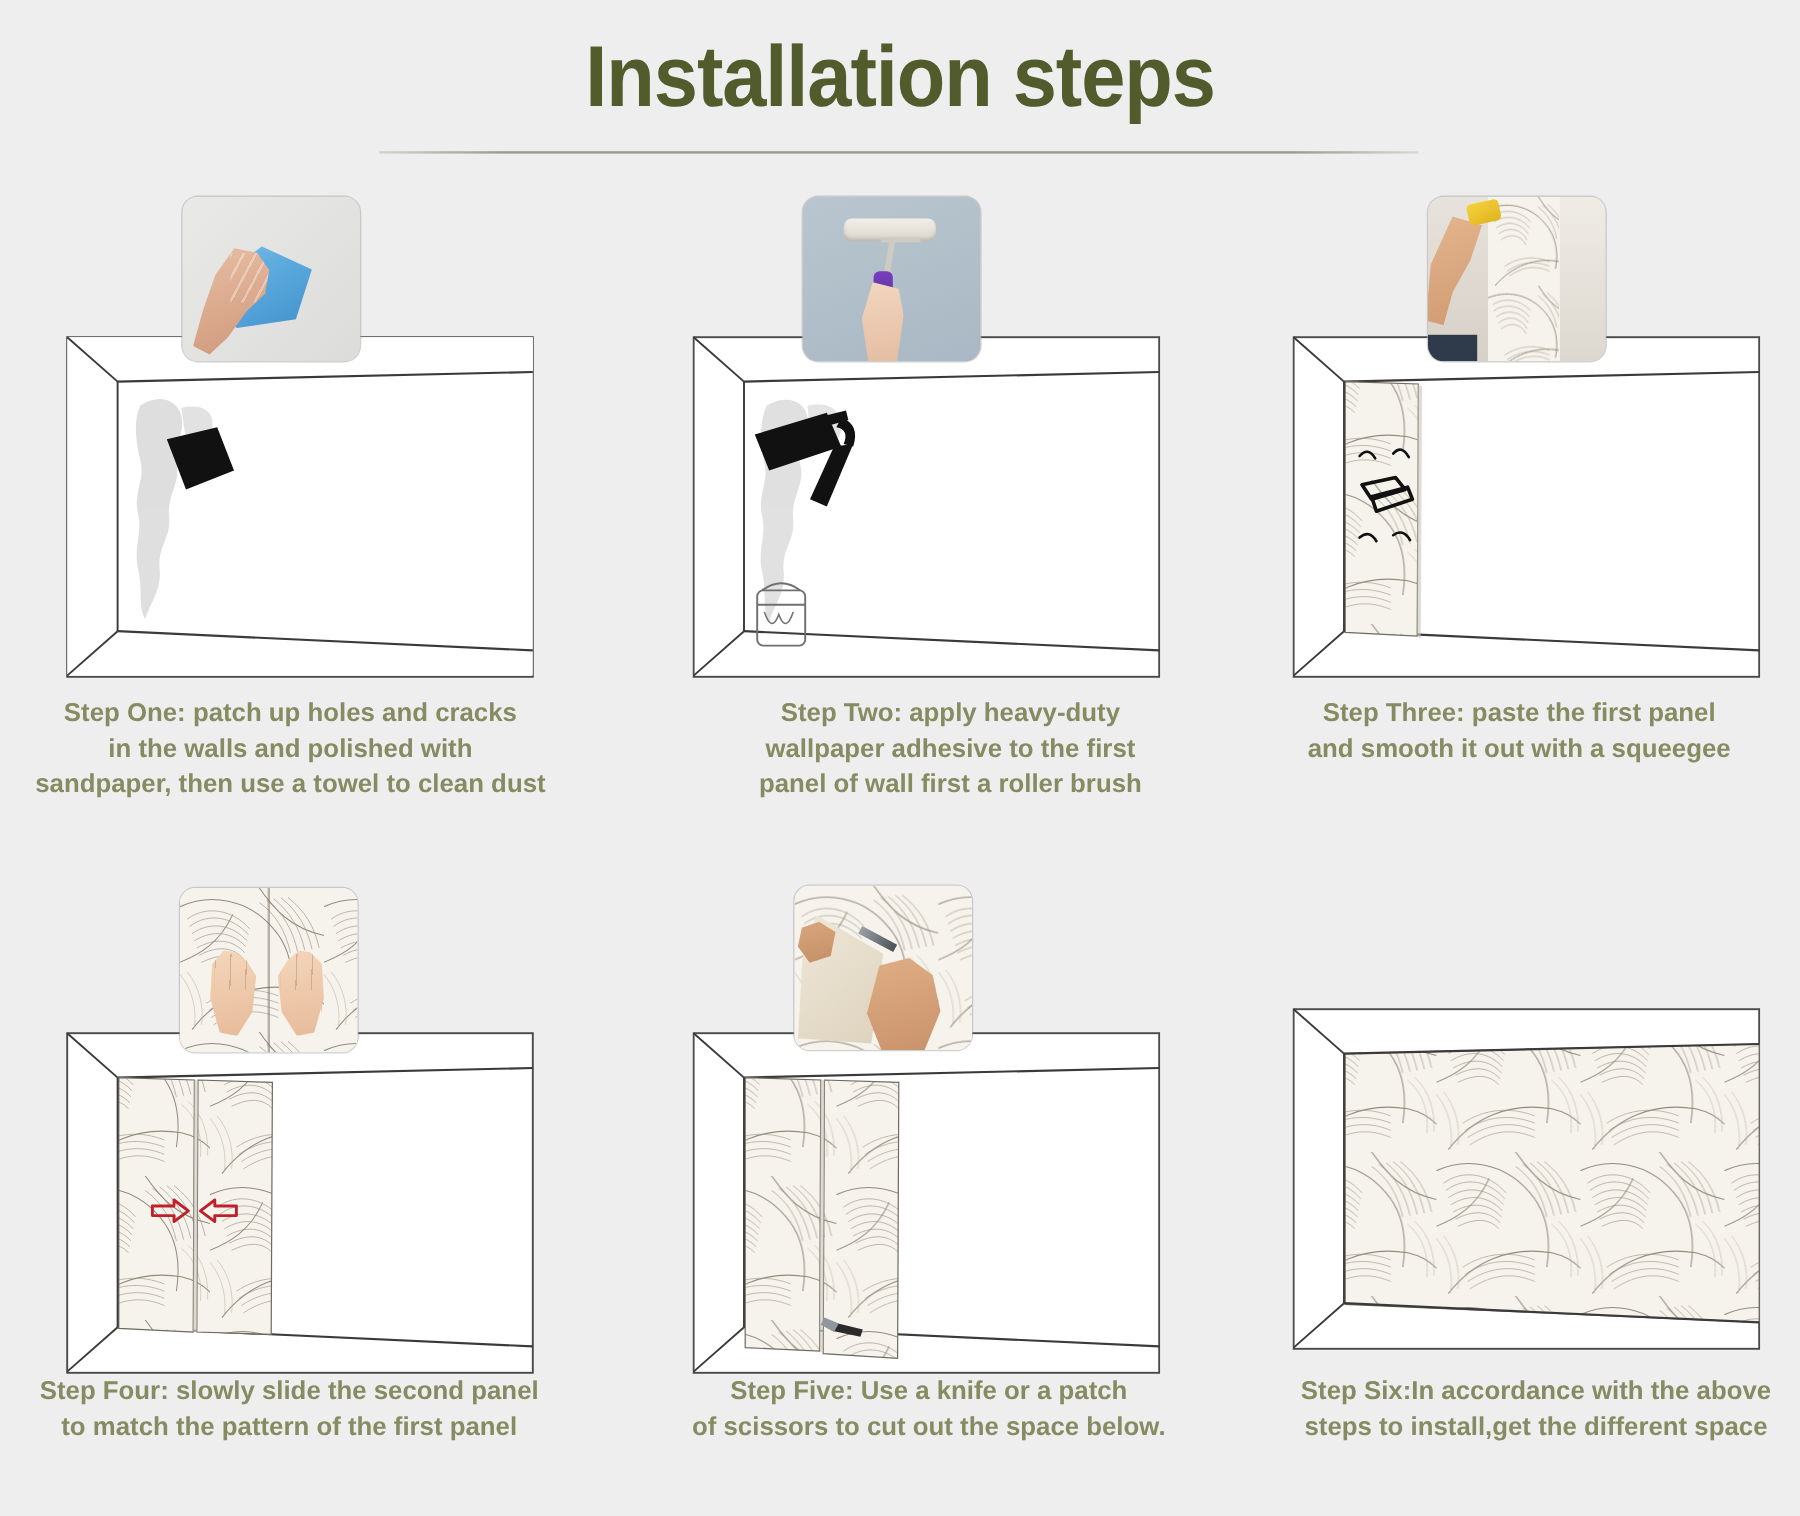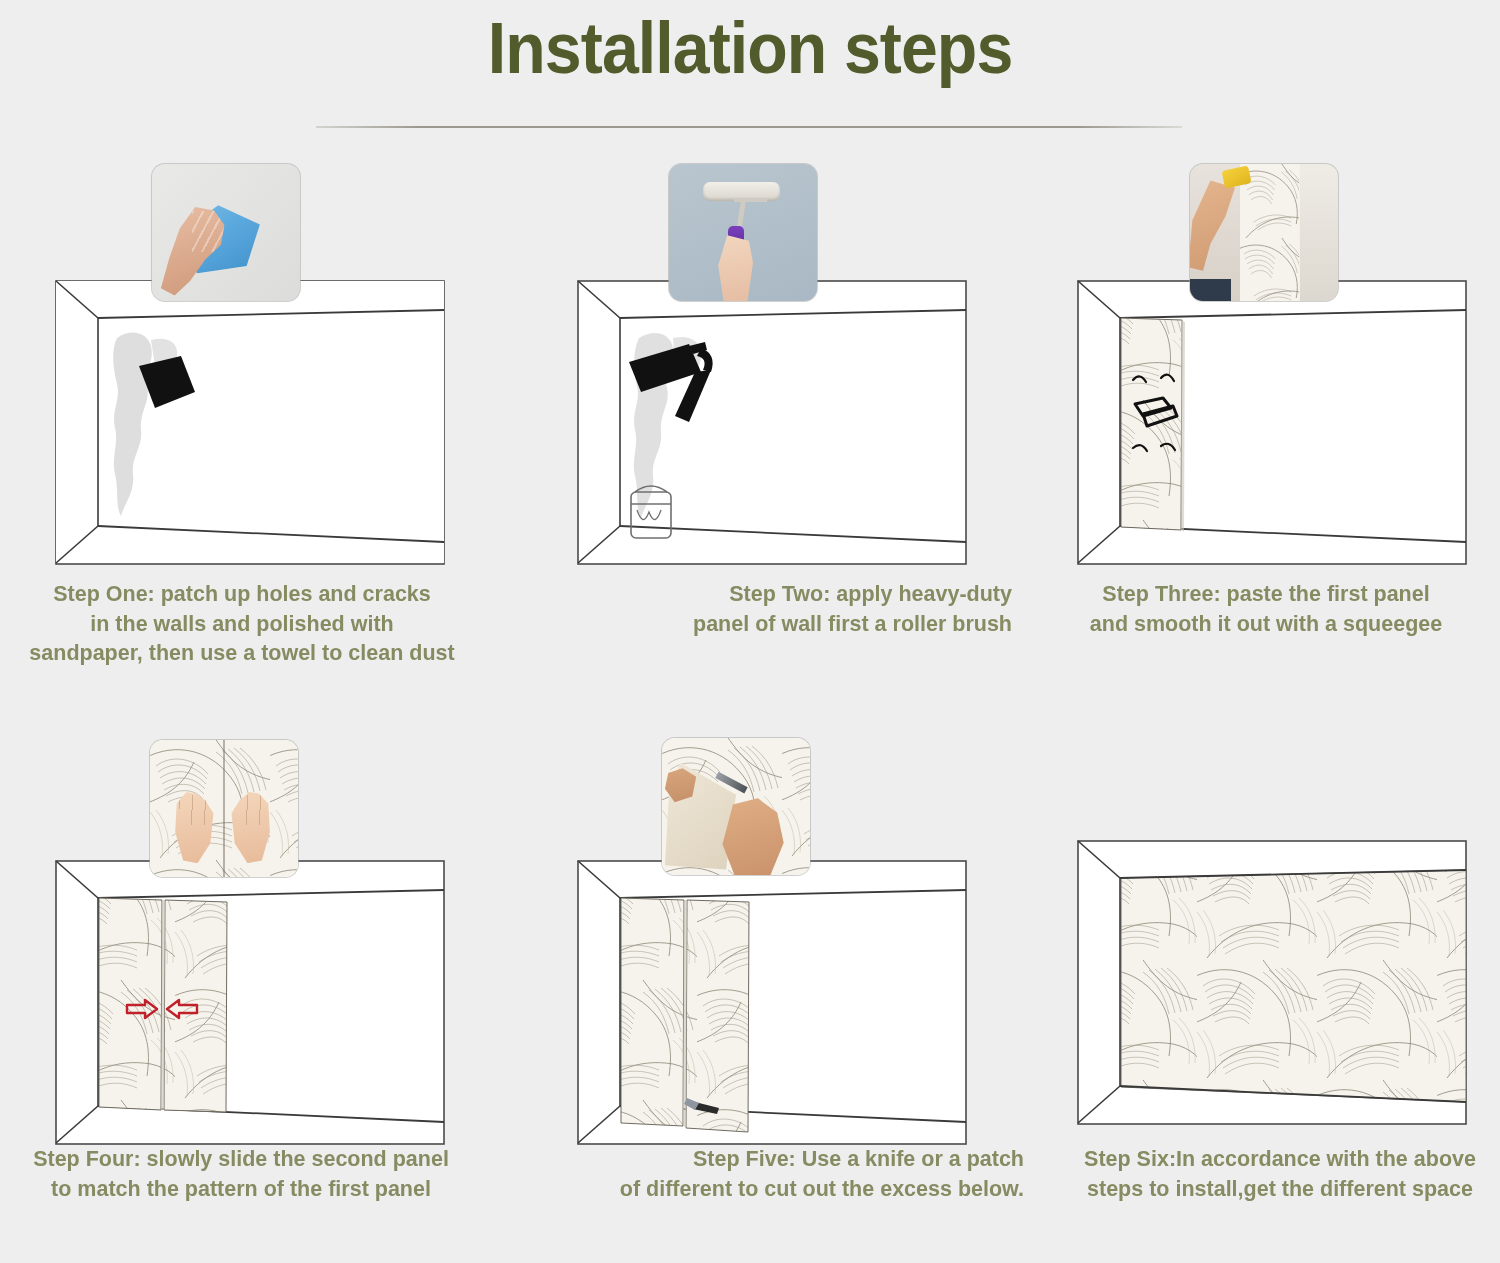--- a/index.html
+++ b/index.html
@@ -5,21 +5,21 @@
   * { margin:0; padding:0; box-sizing:border-box; }
   html,body { background:#eeeeee; }
   body {
     width:1500px; height:1263px;
     font-family:"Liberation Sans", sans-serif;
     position:relative;
     overflow:hidden;
   }
 
   
-  .title-wrap { width:100%; text-align:center; padding-top:6px; }
+  .title-wrap { width:100%; text-align:center; padding-top:22px; }
   .title {
     font-size:72px;
     font-weight:bold;
     color:#515b2b;
     letter-spacing:-1px;
     line-height:1.18;
     font-family:"Liberation Sans", sans-serif;
     transform:scaleX(0.92);
     display:inline-block;
   }
@@ -75,21 +75,21 @@
     color:#868b61;
     font-size:21.5px;
     font-weight:bold;
     line-height:1.38;
     font-family:"Liberation Sans", sans-serif;
   }
   .caption span { display:block; }
 
   
   .cell.c1 .caption { left:-8px; }
-  .cell.c2 .caption { left:50px; width:440px;text-align:right; }
+  .cell.c2 .caption { left:50px; width:440px; }
   .cell.c3 .caption { left:-16px; width:520px; }
 
   .row.r2 .caption { top:415px; }
   .row.r2 .cell.c1 .caption { left:-14px; width:510px; }
   .row.r2 .cell.c2 .caption { left:2px;  width:500px; }
   .row.r2 .cell.c3 .caption { left:8px;  width:500px; }
 
   
   .cell.c1 .thumb { left:152px; top:14px; }
   .cell.c2 .thumb { left:147px; top:14px; }
@@ -379,20 +379,21 @@
             <rect x="54" y="212" width="40" height="46" rx="5"></rect>
             <path d="M54 224 L94 224"></path>
             <path d="M58 212 Q 74 200 90 212"></path>
             <path d="M60 230 q 6 18 12 2 q 6 16 12 -2" stroke-width="1.3"></path>
           </g>
         </svg>
       </div>
 
       <div class="caption">
         <span>Step Two: apply heavy-duty</span>
+        <span>wallpaper adhesive to the first</span>
         <span>panel of wall first a roller brush</span>
       </div>
     </div>
 
     <div class="cell c3">
 
       <div class="thumb">
         <div class="ph">
           <div class="ph3-left"></div>
           <div class="ph3-mid">
@@ -525,21 +526,21 @@
 
           <g>
             <path d="M118 242 L142 248 L140 254 L116 249 Z" fill="#2b2b2b"></path>
             <path d="M110 238 L122 243 L118 250 L107 244 Z" fill="#8f96a0"></path>
           </g>
         </svg>
       </div>
 
       <div class="caption">
         <span>Step Five: Use a knife or a patch</span>
-        <span>of different to cut out the excess below.</span>
+        <span>of scissors to cut out the space below.</span>
       </div>
     </div>
 
     <div class="cell c3">
 
       <div class="room" style="top:110px;">
         <svg viewBox="0 0 390 285">
           <rect x="1" y="1" width="388" height="283" fill="#ffffff" stroke="#4a4a4a" stroke-width="1.6"></rect>
           <line x1="1" y1="1" x2="43" y2="38" stroke="#3a3a3a" stroke-width="1.6"></line>
 

